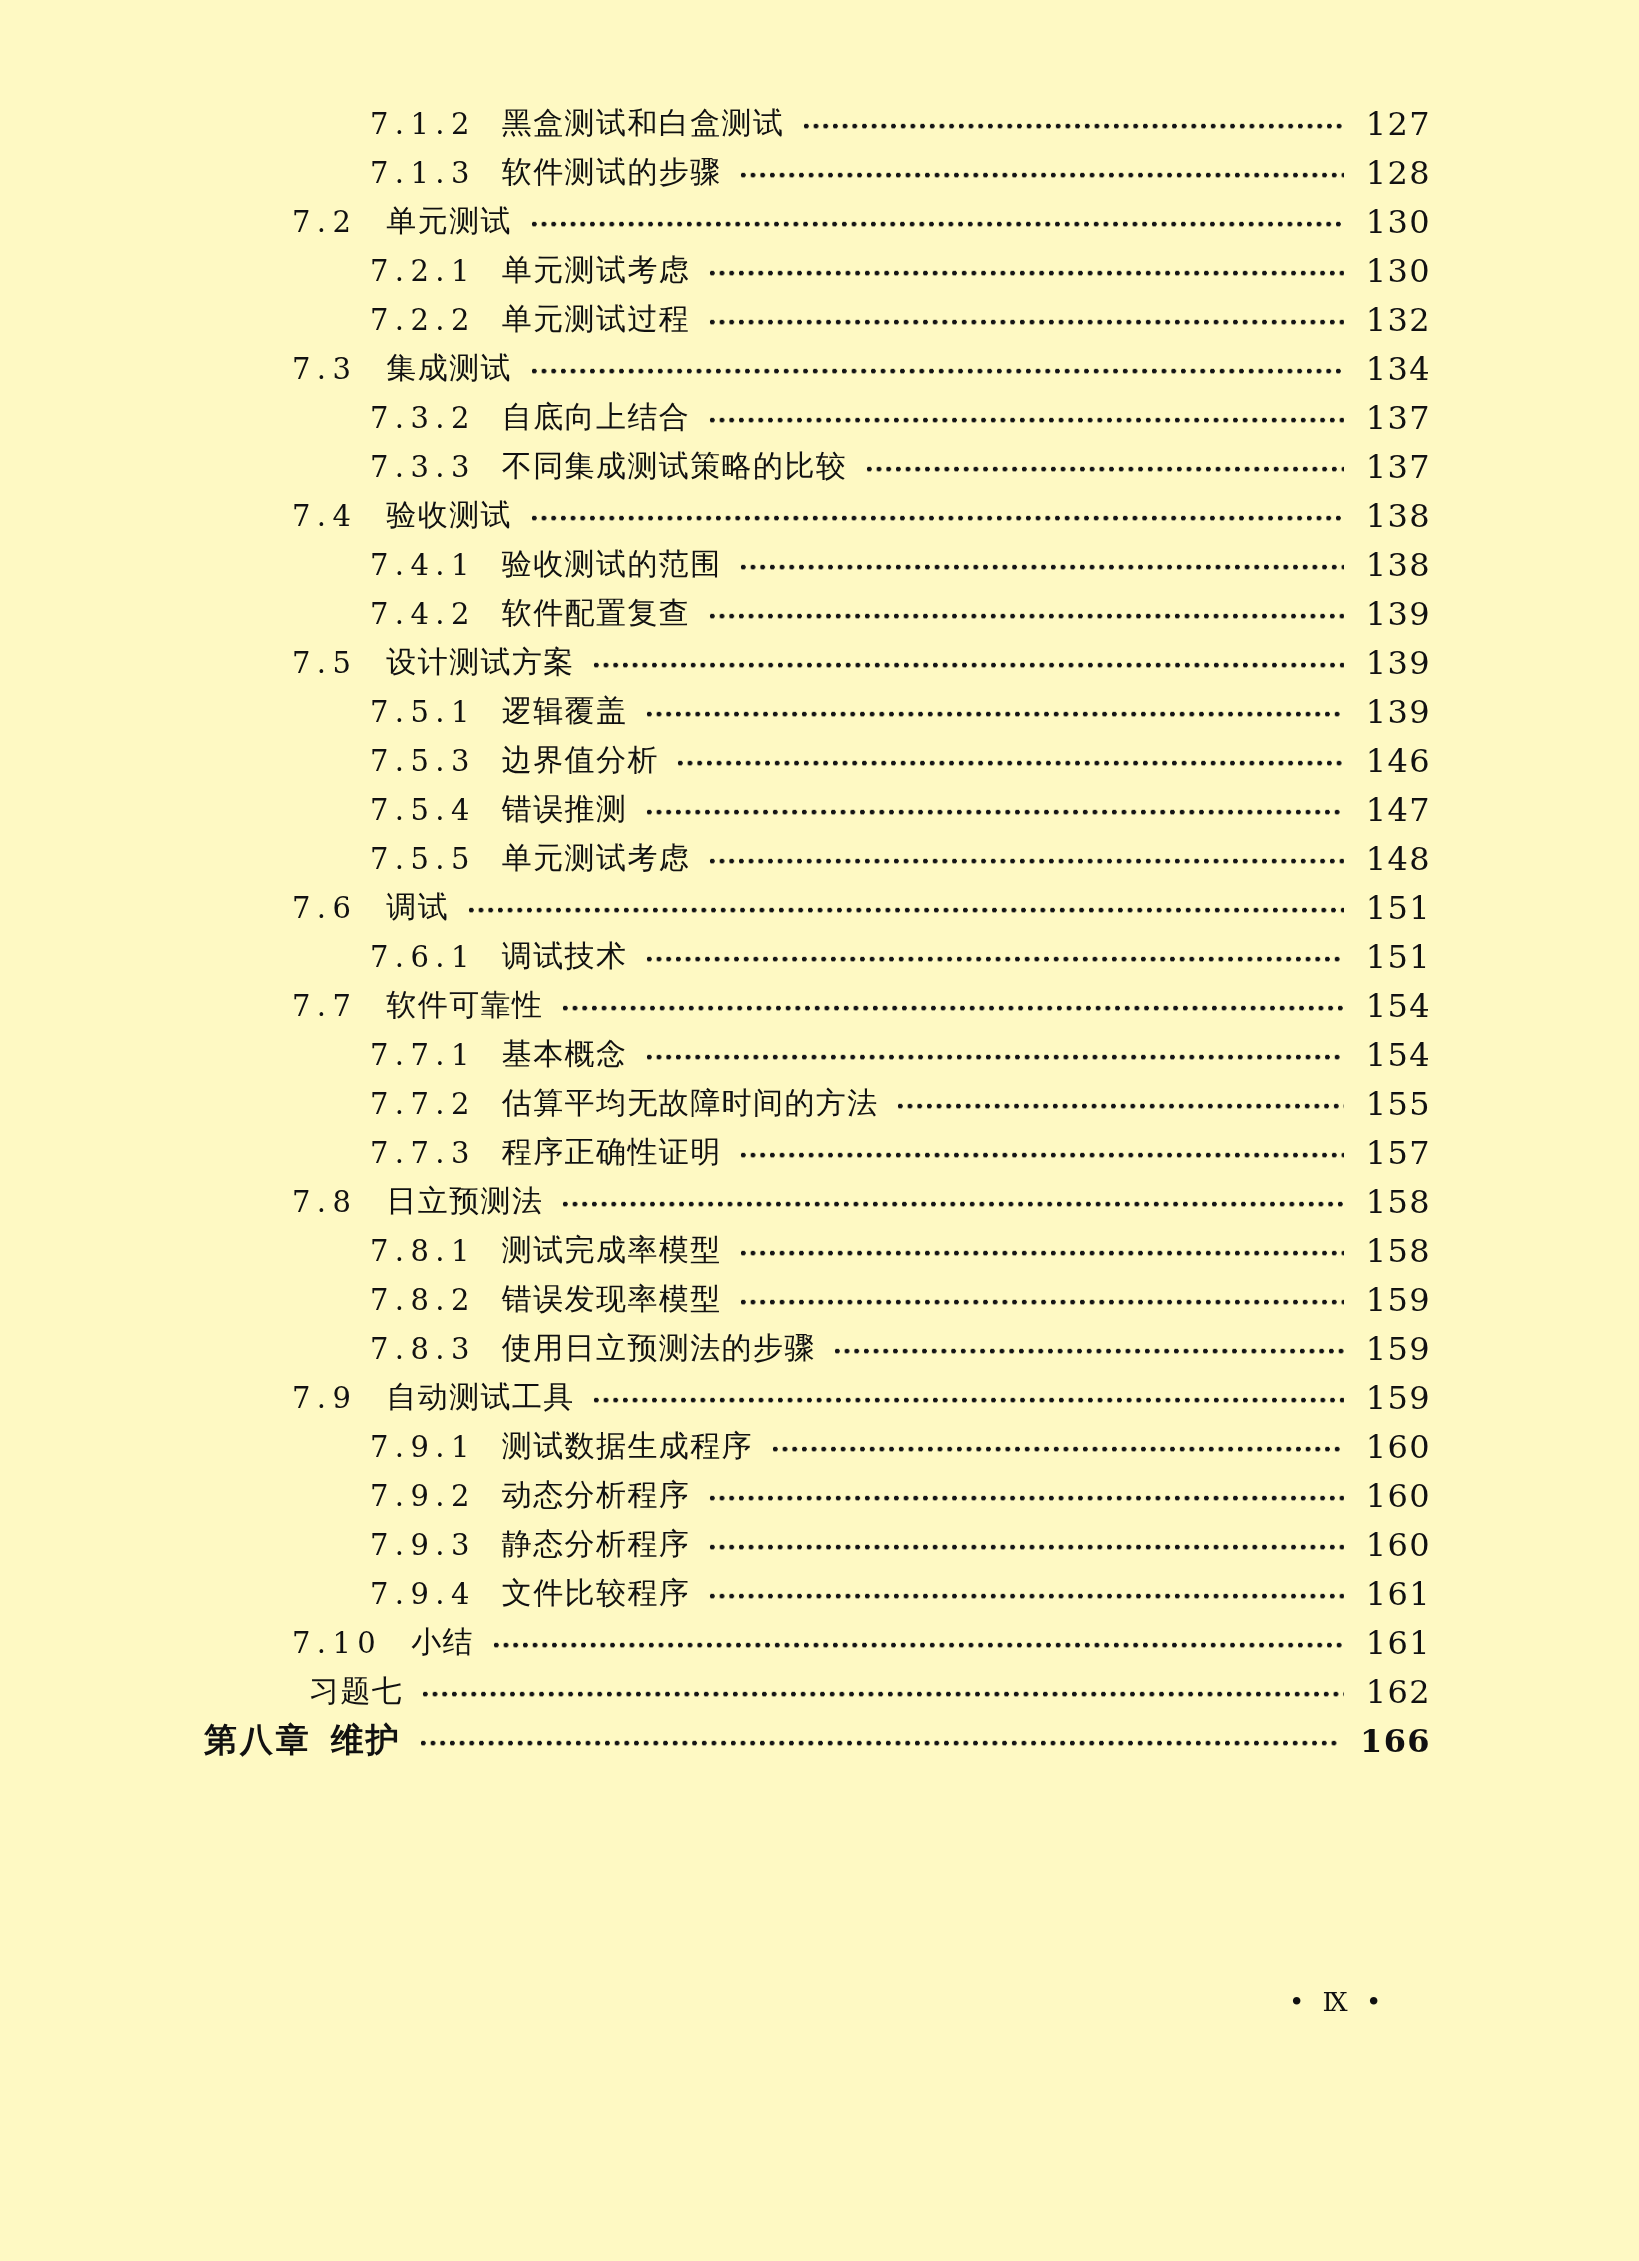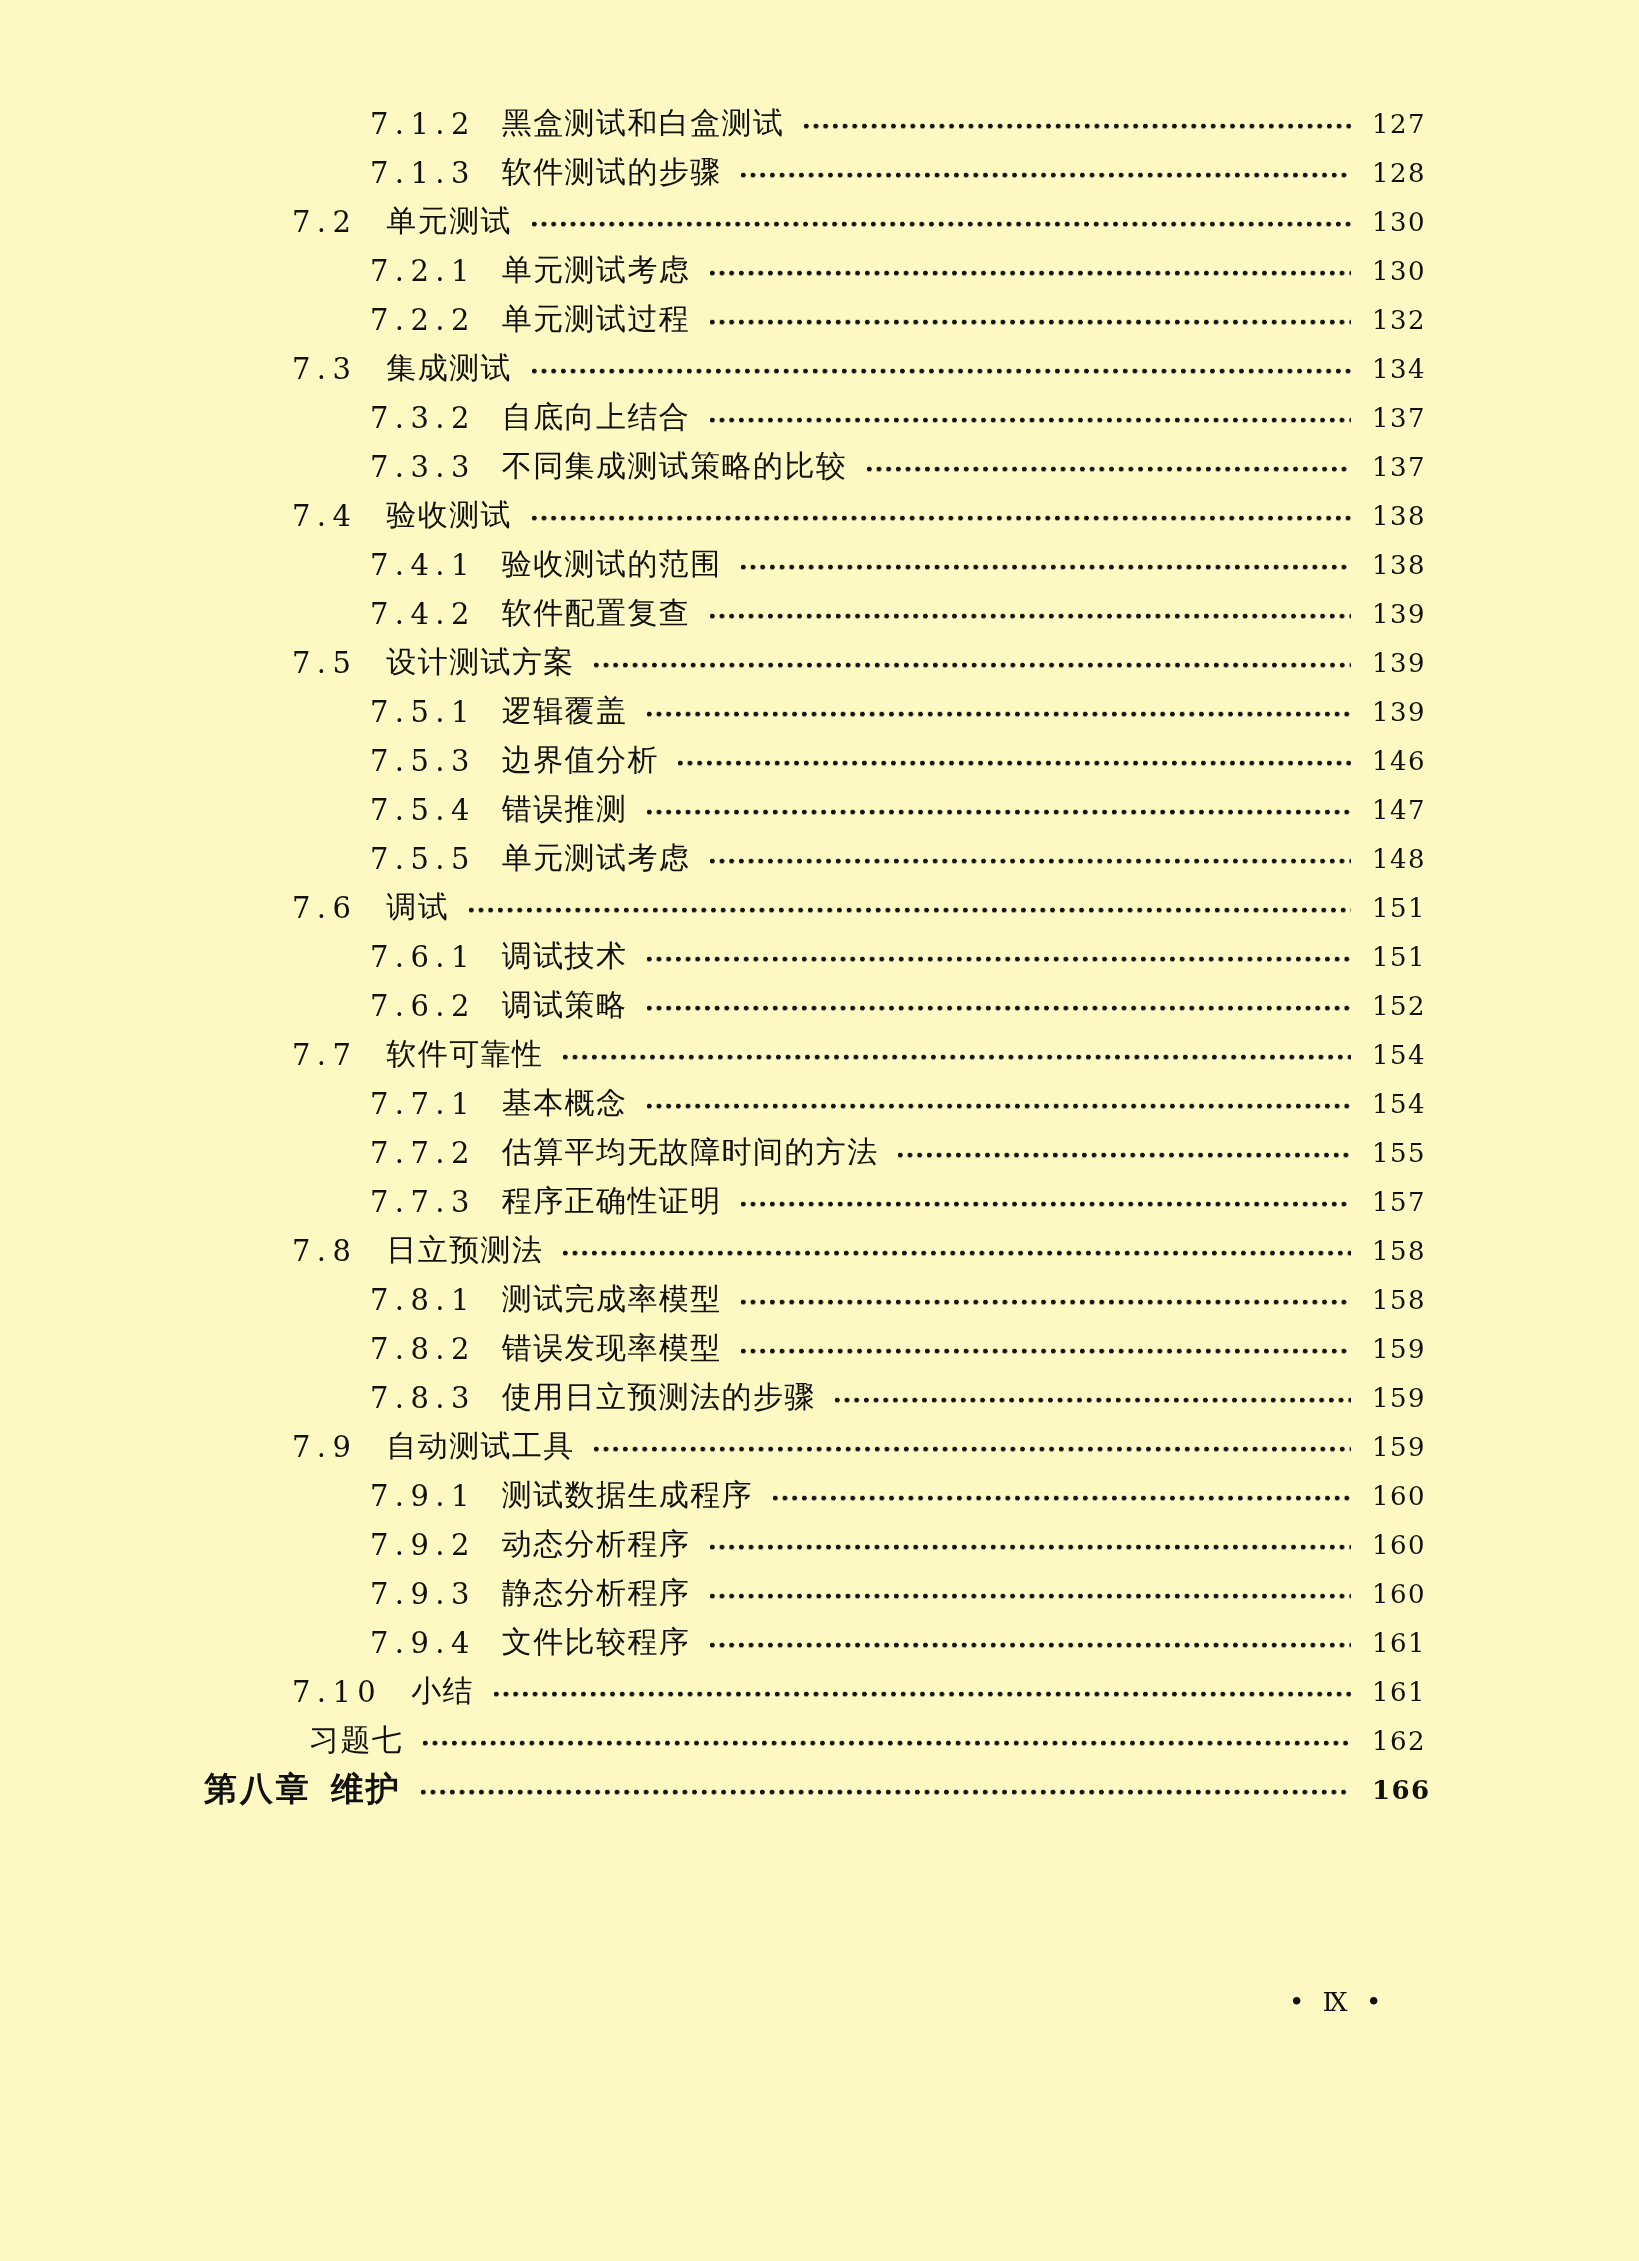--- a/index.html
+++ b/index.html
@@ -46,21 +46,21 @@
     margin-left: 18.6px;
     margin-right: 21.5px;
     transform: translateY(2.9px);
     background-image: radial-gradient(circle at 3.2px 3.2px, #141414 2.2px, rgba(0,0,0,0) 2.7px);
     background-size: 9.7px 6.4px;
     background-repeat: repeat-x;
     background-position: left center;
   }
   .pagenum {
     font-family: "DejaVu Serif", serif;
-    font-size: 26px;
+    font-size: 32px;
     letter-spacing: 1.4px;
     min-width: 59px;
     text-align: left;
     flex: 0 0 auto;
   }
   
   .level-3 { padding-left: 370px; }
   .level-3 .num { margin-right: 26px; }
   .level-2 { padding-left: 292px; }
   .level-2 .num { margin-right: 29px; }
@@ -190,26 +190,20 @@
     <span class="title">调试</span>
     <span class="leader"></span>
     <span class="pagenum">151</span>
   </div>
       <div class="row level-3">
     <span class="num">7.6.1</span>
     <span class="title">调试技术</span>
     <span class="leader"></span>
     <span class="pagenum">151</span>
   </div>
-      <div class="row level-3">
-    <span class="num">7.6.2</span>
-    <span class="title">调试策略</span>
-    <span class="leader"></span>
-    <span class="pagenum">152</span>
-  </div>
       <div class="row level-2">
     <span class="num">7.7</span>
     <span class="title">软件可靠性</span>
     <span class="leader"></span>
     <span class="pagenum">154</span>
   </div>
       <div class="row level-3">
     <span class="num">7.7.1</span>
     <span class="title">基本概念</span>
     <span class="leader"></span>

